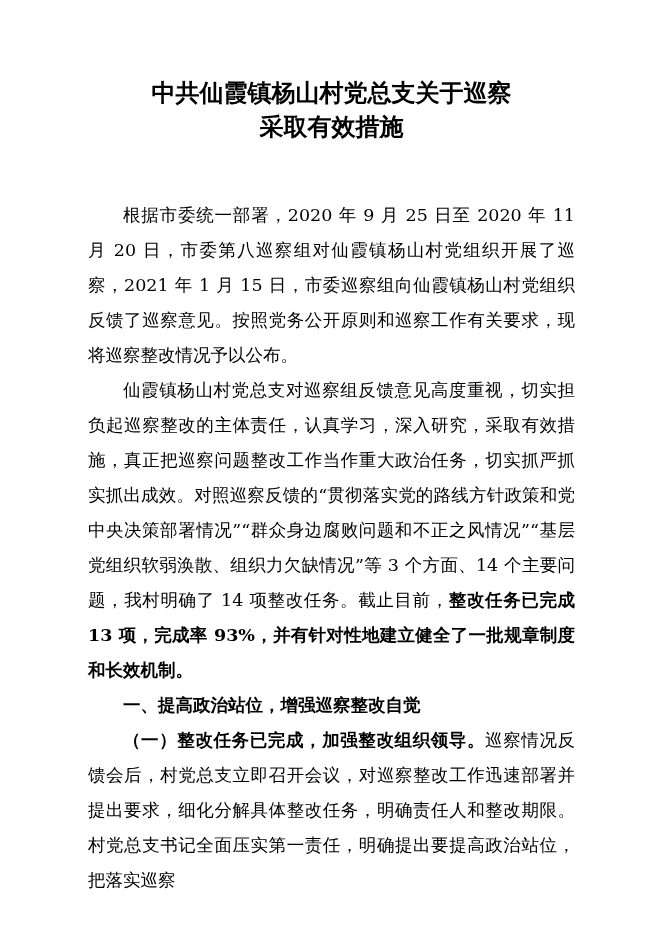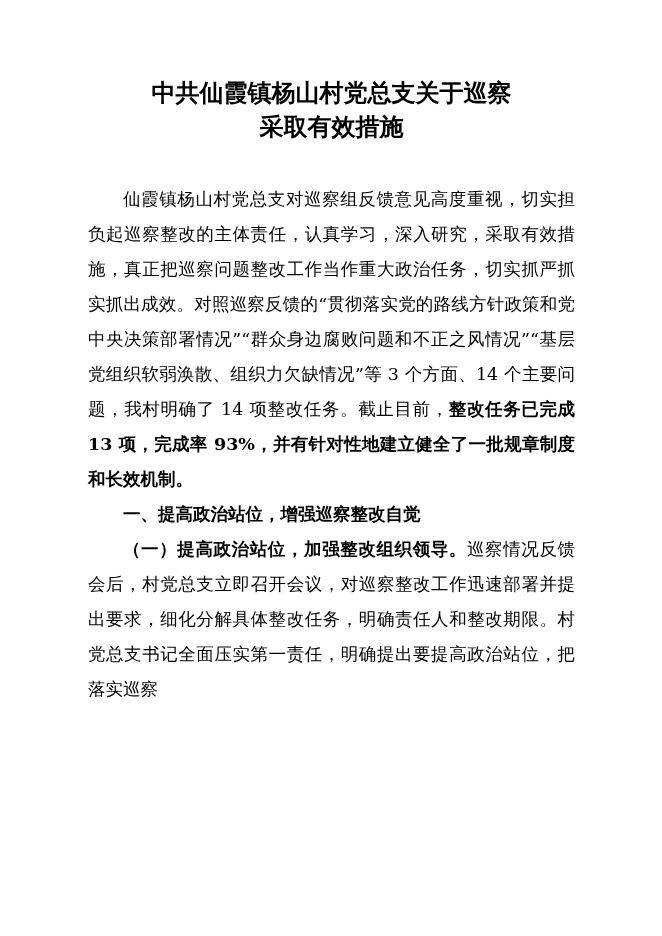--- a/index.html
+++ b/index.html
@@ -16,21 +16,21 @@
     color: #000000;
     padding: 76px 87px 0 88px;
     overflow: hidden;
     font-family: "DejaVu Serif", "Liberation Serif", serif;
   }
   .doc-title {
     font-size: 24px;
     font-weight: bold;
     text-align: center;
     line-height: 34px;
-    margin: 0 0 38px 0;
+    margin: 0 0 54px 0;
   }
   .doc-title .title-line {
     display: block;
   }
   .doc-body p {
     margin: 0;
     font-size: 17.5px;
     line-height: 35px;
     text-align: justify;
     text-indent: 35px;
@@ -47,17 +47,18 @@
 </style>
 </head>
 <body>
 
 <div class="page">
   <h1 class="doc-title">
     <span class="title-line">中共仙霞镇杨山村党总支关于巡察</span>
     <span class="title-line">采取有效措施</span>
   </h1>
   <div class="doc-body">
+      <p class="body"><span>根据市委统一部署，2020 年 9 月 25 日至 2020 年 11 月 20 日，市委第八巡察组对仙霞镇杨山村党组织开展了巡察，2021 年 1 月 15 日，市委巡察组向仙霞镇杨山村党组织反馈了巡察意见。按照党务公开原则和巡察工作有关要求，现将巡察整改情况予以公布。</span></p>
       <p class="body"><span>仙霞镇杨山村党总支对巡察组反馈意见高度重视，切实担负起巡察整改的主体责任，认真学习，深入研究，采取有效措施，真正把巡察问题整改工作当作重大政治任务，切实抓严抓实抓出成效。对照巡察反馈的“贯彻落实党的路线方针政策和党中央决策部署情况”“群众身边腐败问题和不正之风情况”“基层党组织软弱涣散、组织力欠缺情况”等 3 个方面、14 个主要问题，我村明确了 14 项整改任务。截止目前，</span><span class="bold">整改任务已完成 13 项，完成率 93%，并有针对性地建立健全了一批规章制度和长效机制。</span></p>
       <p class="heading"><span class="bold">一、提高政治站位，增强巡察整改自觉</span></p>
-      <p class="body"><span class="bold">（一）提高政治站位，加强整改组织领导。</span><span>巡察情况反馈会后，村党总支立即召开会议，对巡察整改工作迅速部署并提出要求，细化分解具体整改任务，明确责任人和整改期限。村党总支书记全面压实第一责任，明确提出要提高政治站位，把落实巡察</span></p>
+      <p class="body"><span class="bold">（一）整改任务已完成，加强整改组织领导。</span><span>巡察情况反馈会后，村党总支立即召开会议，对巡察整改工作迅速部署并提出要求，细化分解具体整改任务，明确责任人和整改期限。村党总支书记全面压实第一责任，明确提出要提高政治站位，把落实巡察</span></p>
     </div>
 </div>
 
 </body></html>

